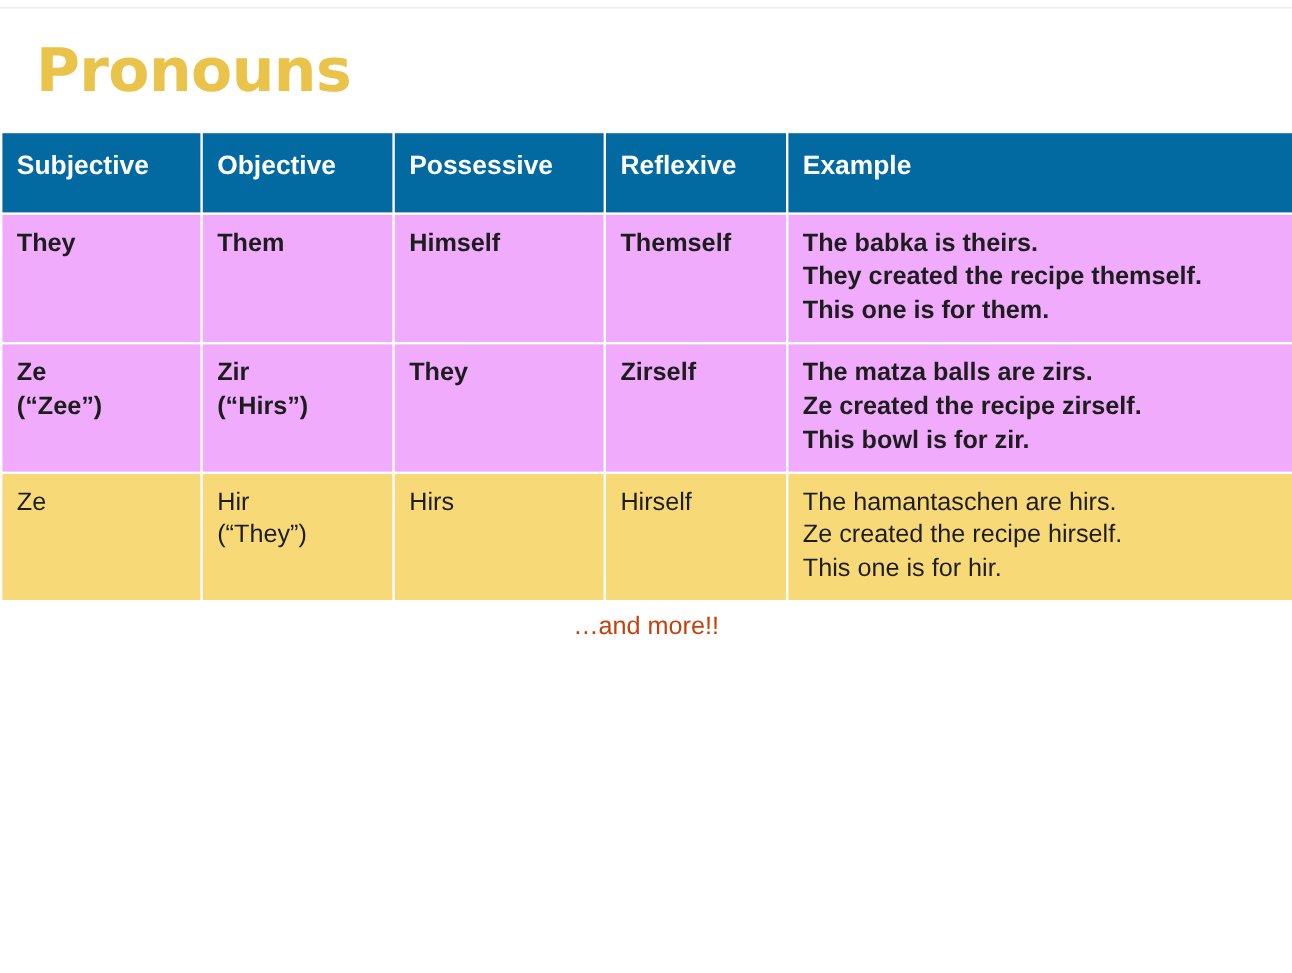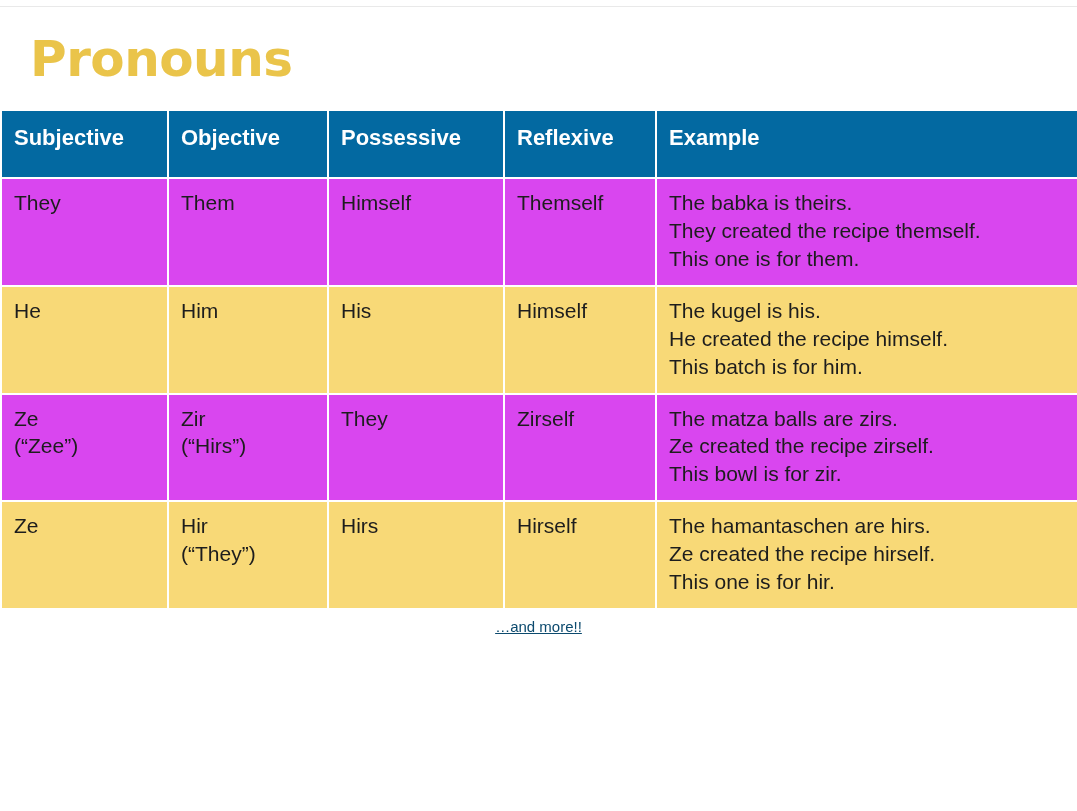--- a/index.html
+++ b/index.html
@@ -60,27 +60,26 @@
     padding-top: 12px;
     padding-bottom: 12px;
   }
   col.c0 { width: 167px; }
   col.c1 { width: 160px; }
   col.c2 { width: 176px; }
   col.c3 { width: 152px; }
   col.c4 { width: 422px; }
 
   tr.shade-light td { background: #f8d977; }
-  tr.shade-dark td  { background: #d946ef; }
+  tr.shade-dark td  { background: #f0abfc; font-weight: bold; }
   .footer {
     text-align: center;
-    font-size: 15px;
-    color: #0c4a6e;
+    font-size: 21px;
+    color: #c2410c;
     padding-top: 8px;
-    text-decoration: underline;
   }
 </style>
 </head>
 <body>
 
 <div class="slide">
 
   <div class="topbar"></div>
 
   <div class="title">Pronouns</div>
@@ -105,29 +104,20 @@
     <tbody>
       <tr class="shade-dark">
         <td>They</td>
         <td>Them</td>
         <td>Himself</td>
         <td>Themself</td>
         <td style="white-space:pre-line">The babka is theirs.
 They created the recipe themself.
 This one is for them.</td>
       </tr>
-      <tr class="shade-light">
-        <td>He</td>
-        <td>Him</td>
-        <td>His</td>
-        <td>Himself</td>
-        <td style="white-space:pre-line">The kugel is his.
-He created the recipe himself.
-This batch is for him.</td>
-      </tr>
       <tr class="shade-dark">
         <td style="white-space:pre-line">Ze
 (“Zee”)</td>
         <td style="white-space:pre-line">Zir
 (“Hirs”)</td>
         <td>They</td>
         <td>Zirself</td>
         <td style="white-space:pre-line">The matza balls are zirs.
 Ze created the recipe zirself.
 This bowl is for zir.</td>

